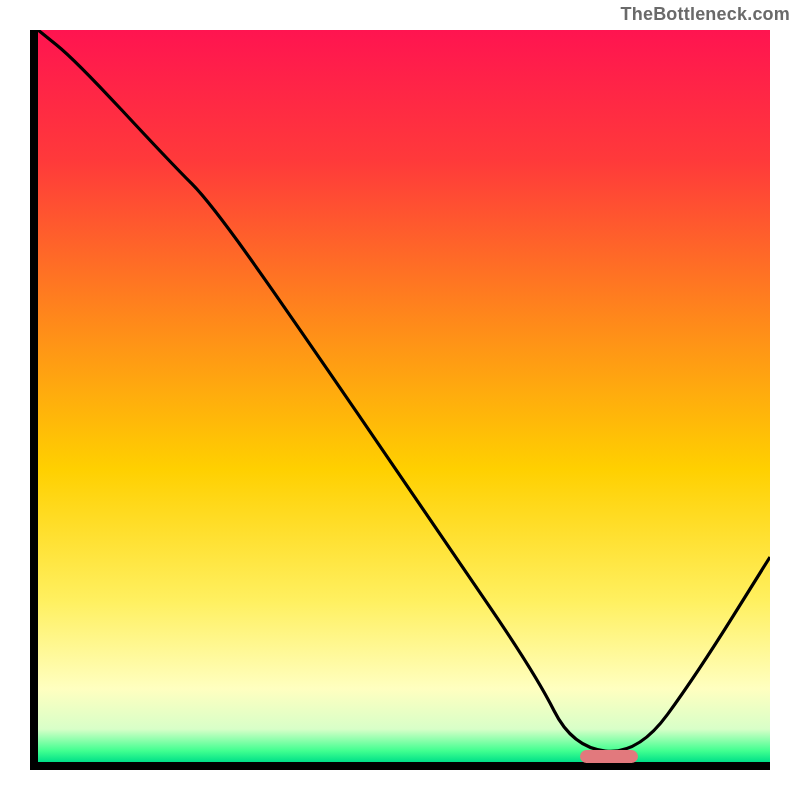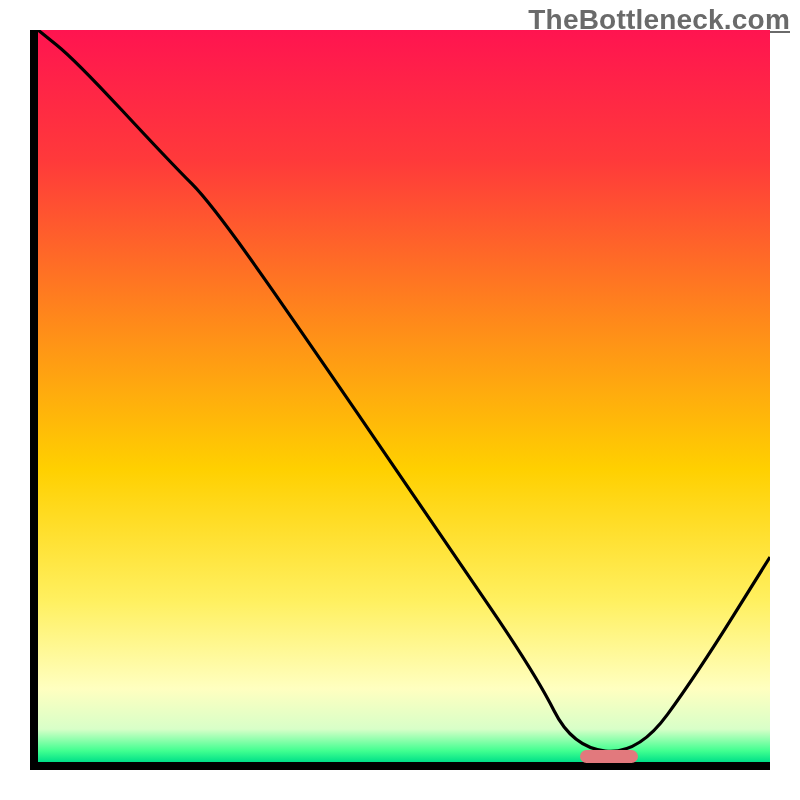--- a/index.html
+++ b/index.html
@@ -12,26 +12,25 @@
   }
   .frame {
     position: relative;
     width: 800px;
     height: 800px;
   }
   .watermark {
     position: absolute;
     top: 4px;
     right: 10px;
-    font-size: 28px;
+    font-size: 18px;
     font-weight: 600;
     color: #6a6a6a;
     letter-spacing: 0.2px;
     user-select: none;
-    text-decoration: underline;
   }
   .plot-outer {
     position: absolute;
     left: 30px;
     top: 30px;
     width: 740px;
     height: 740px;
   }
   
   .axis-y {

